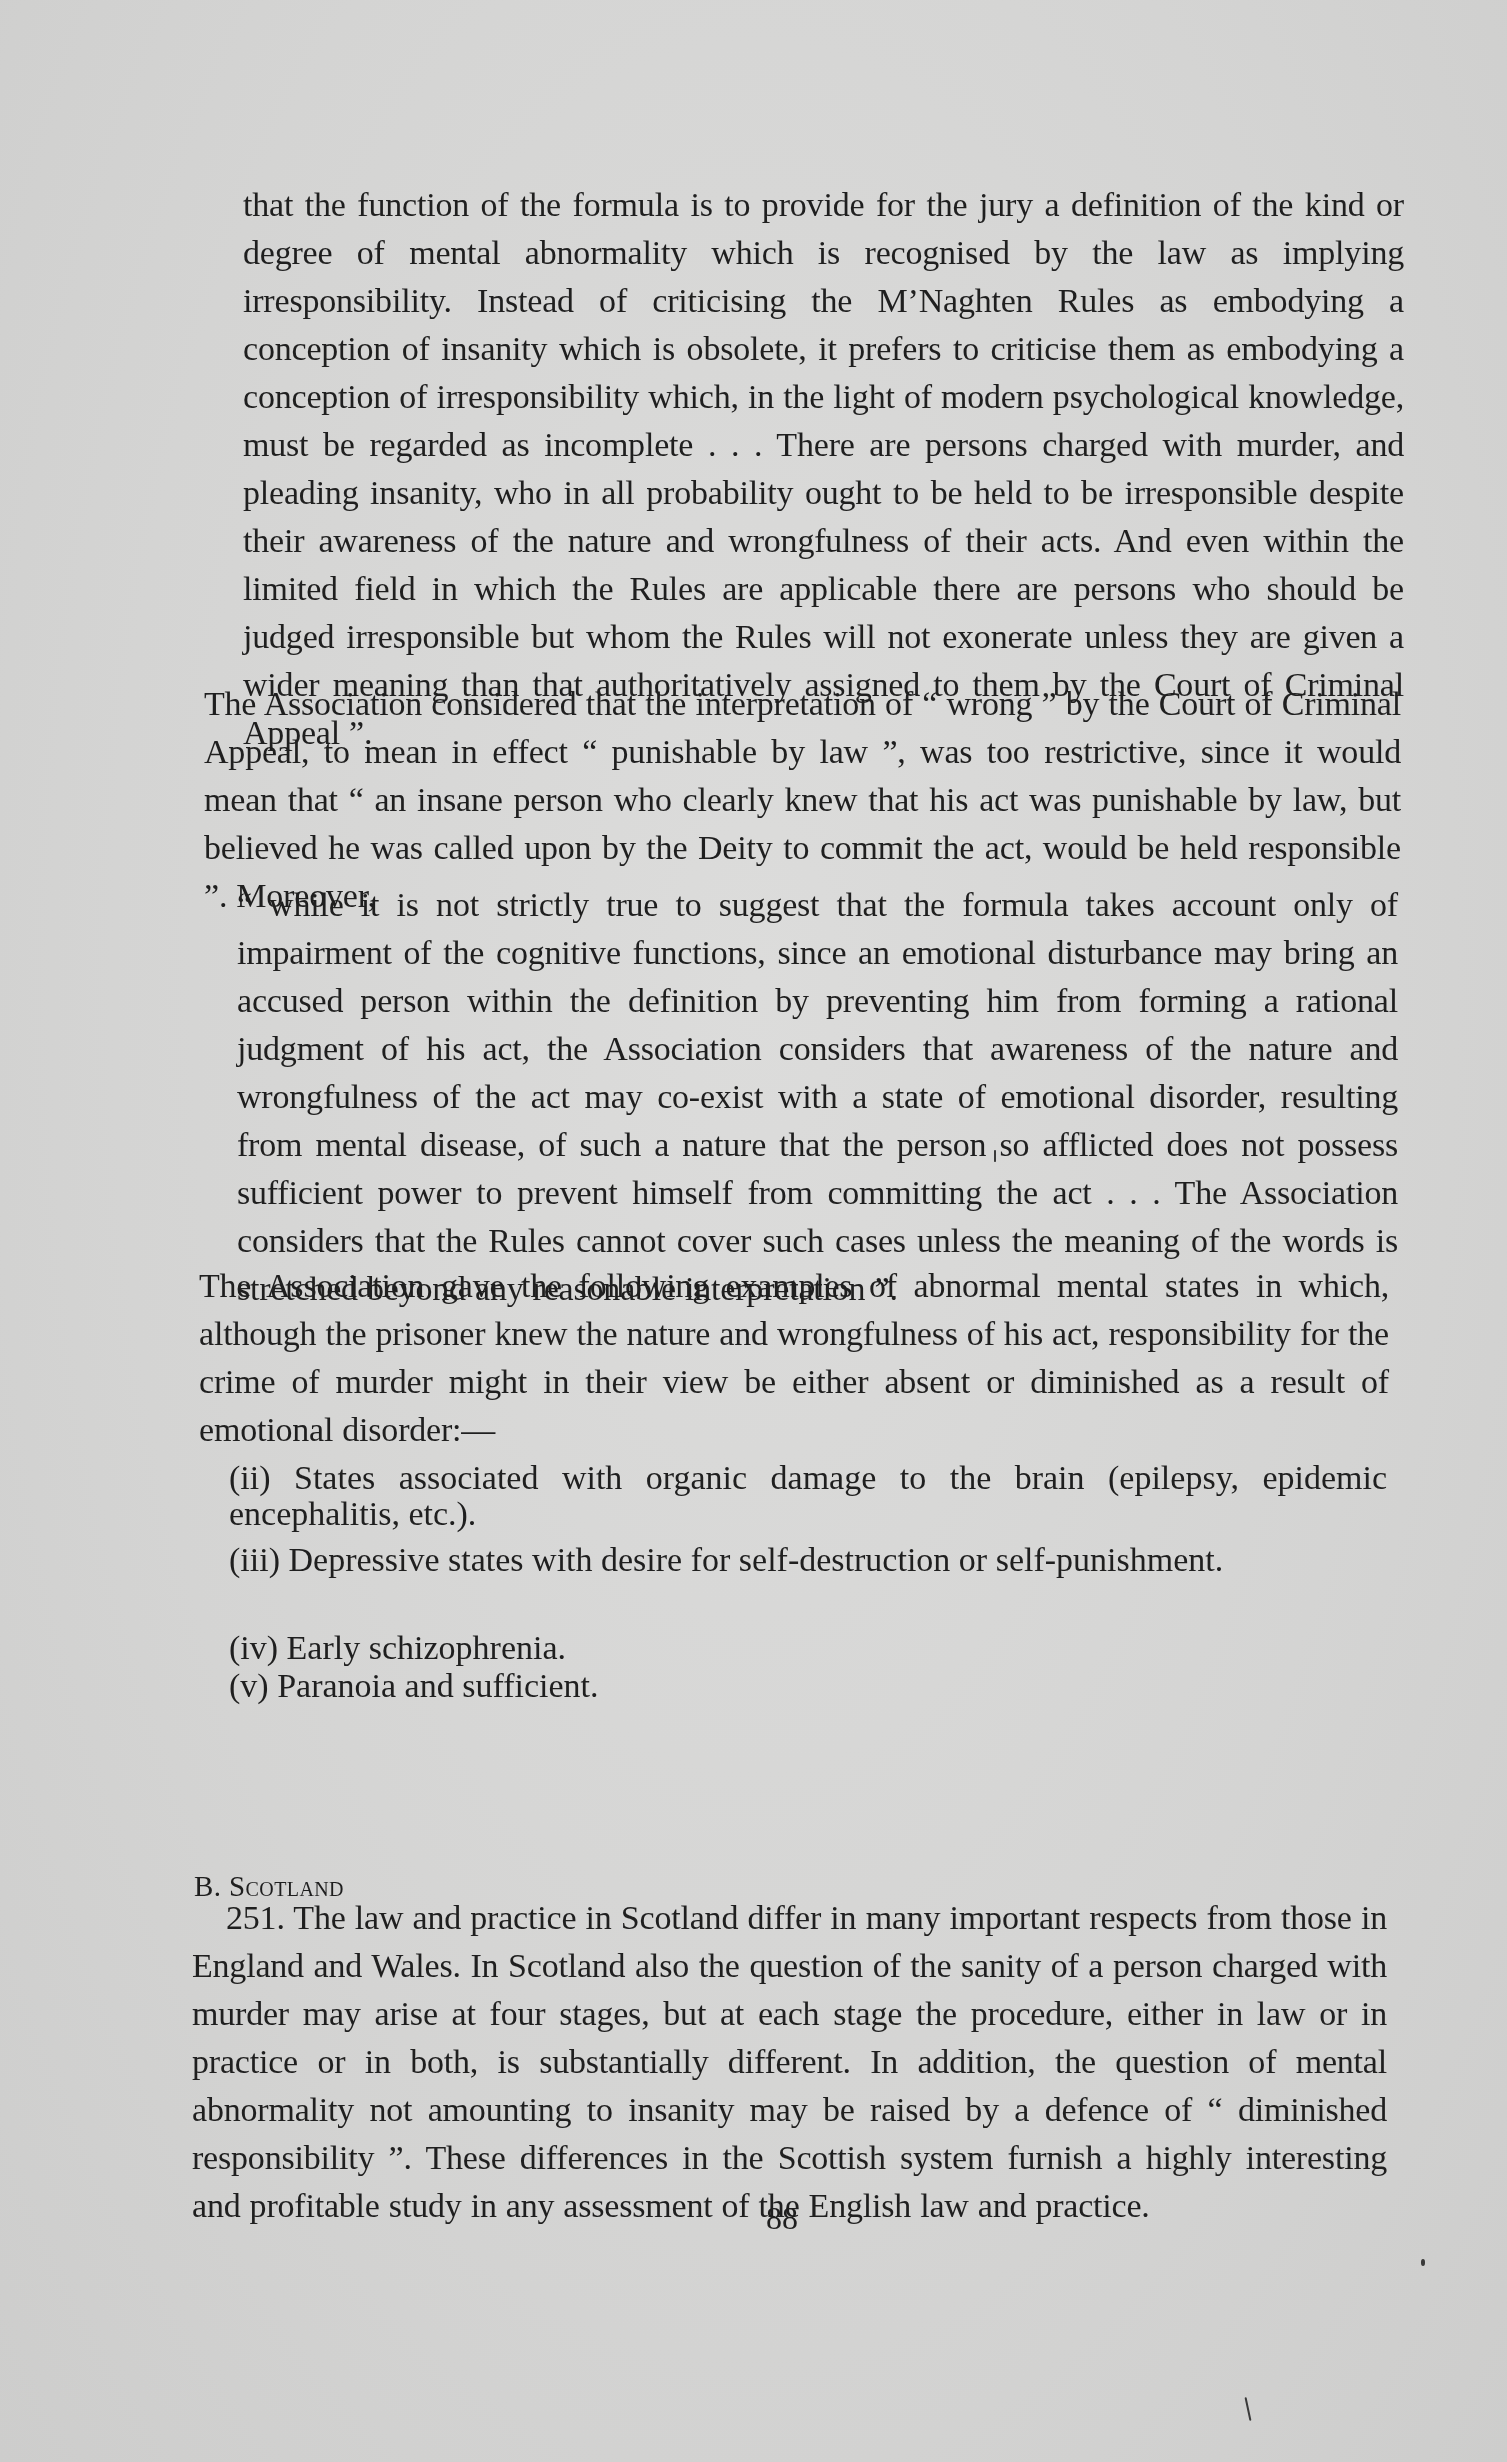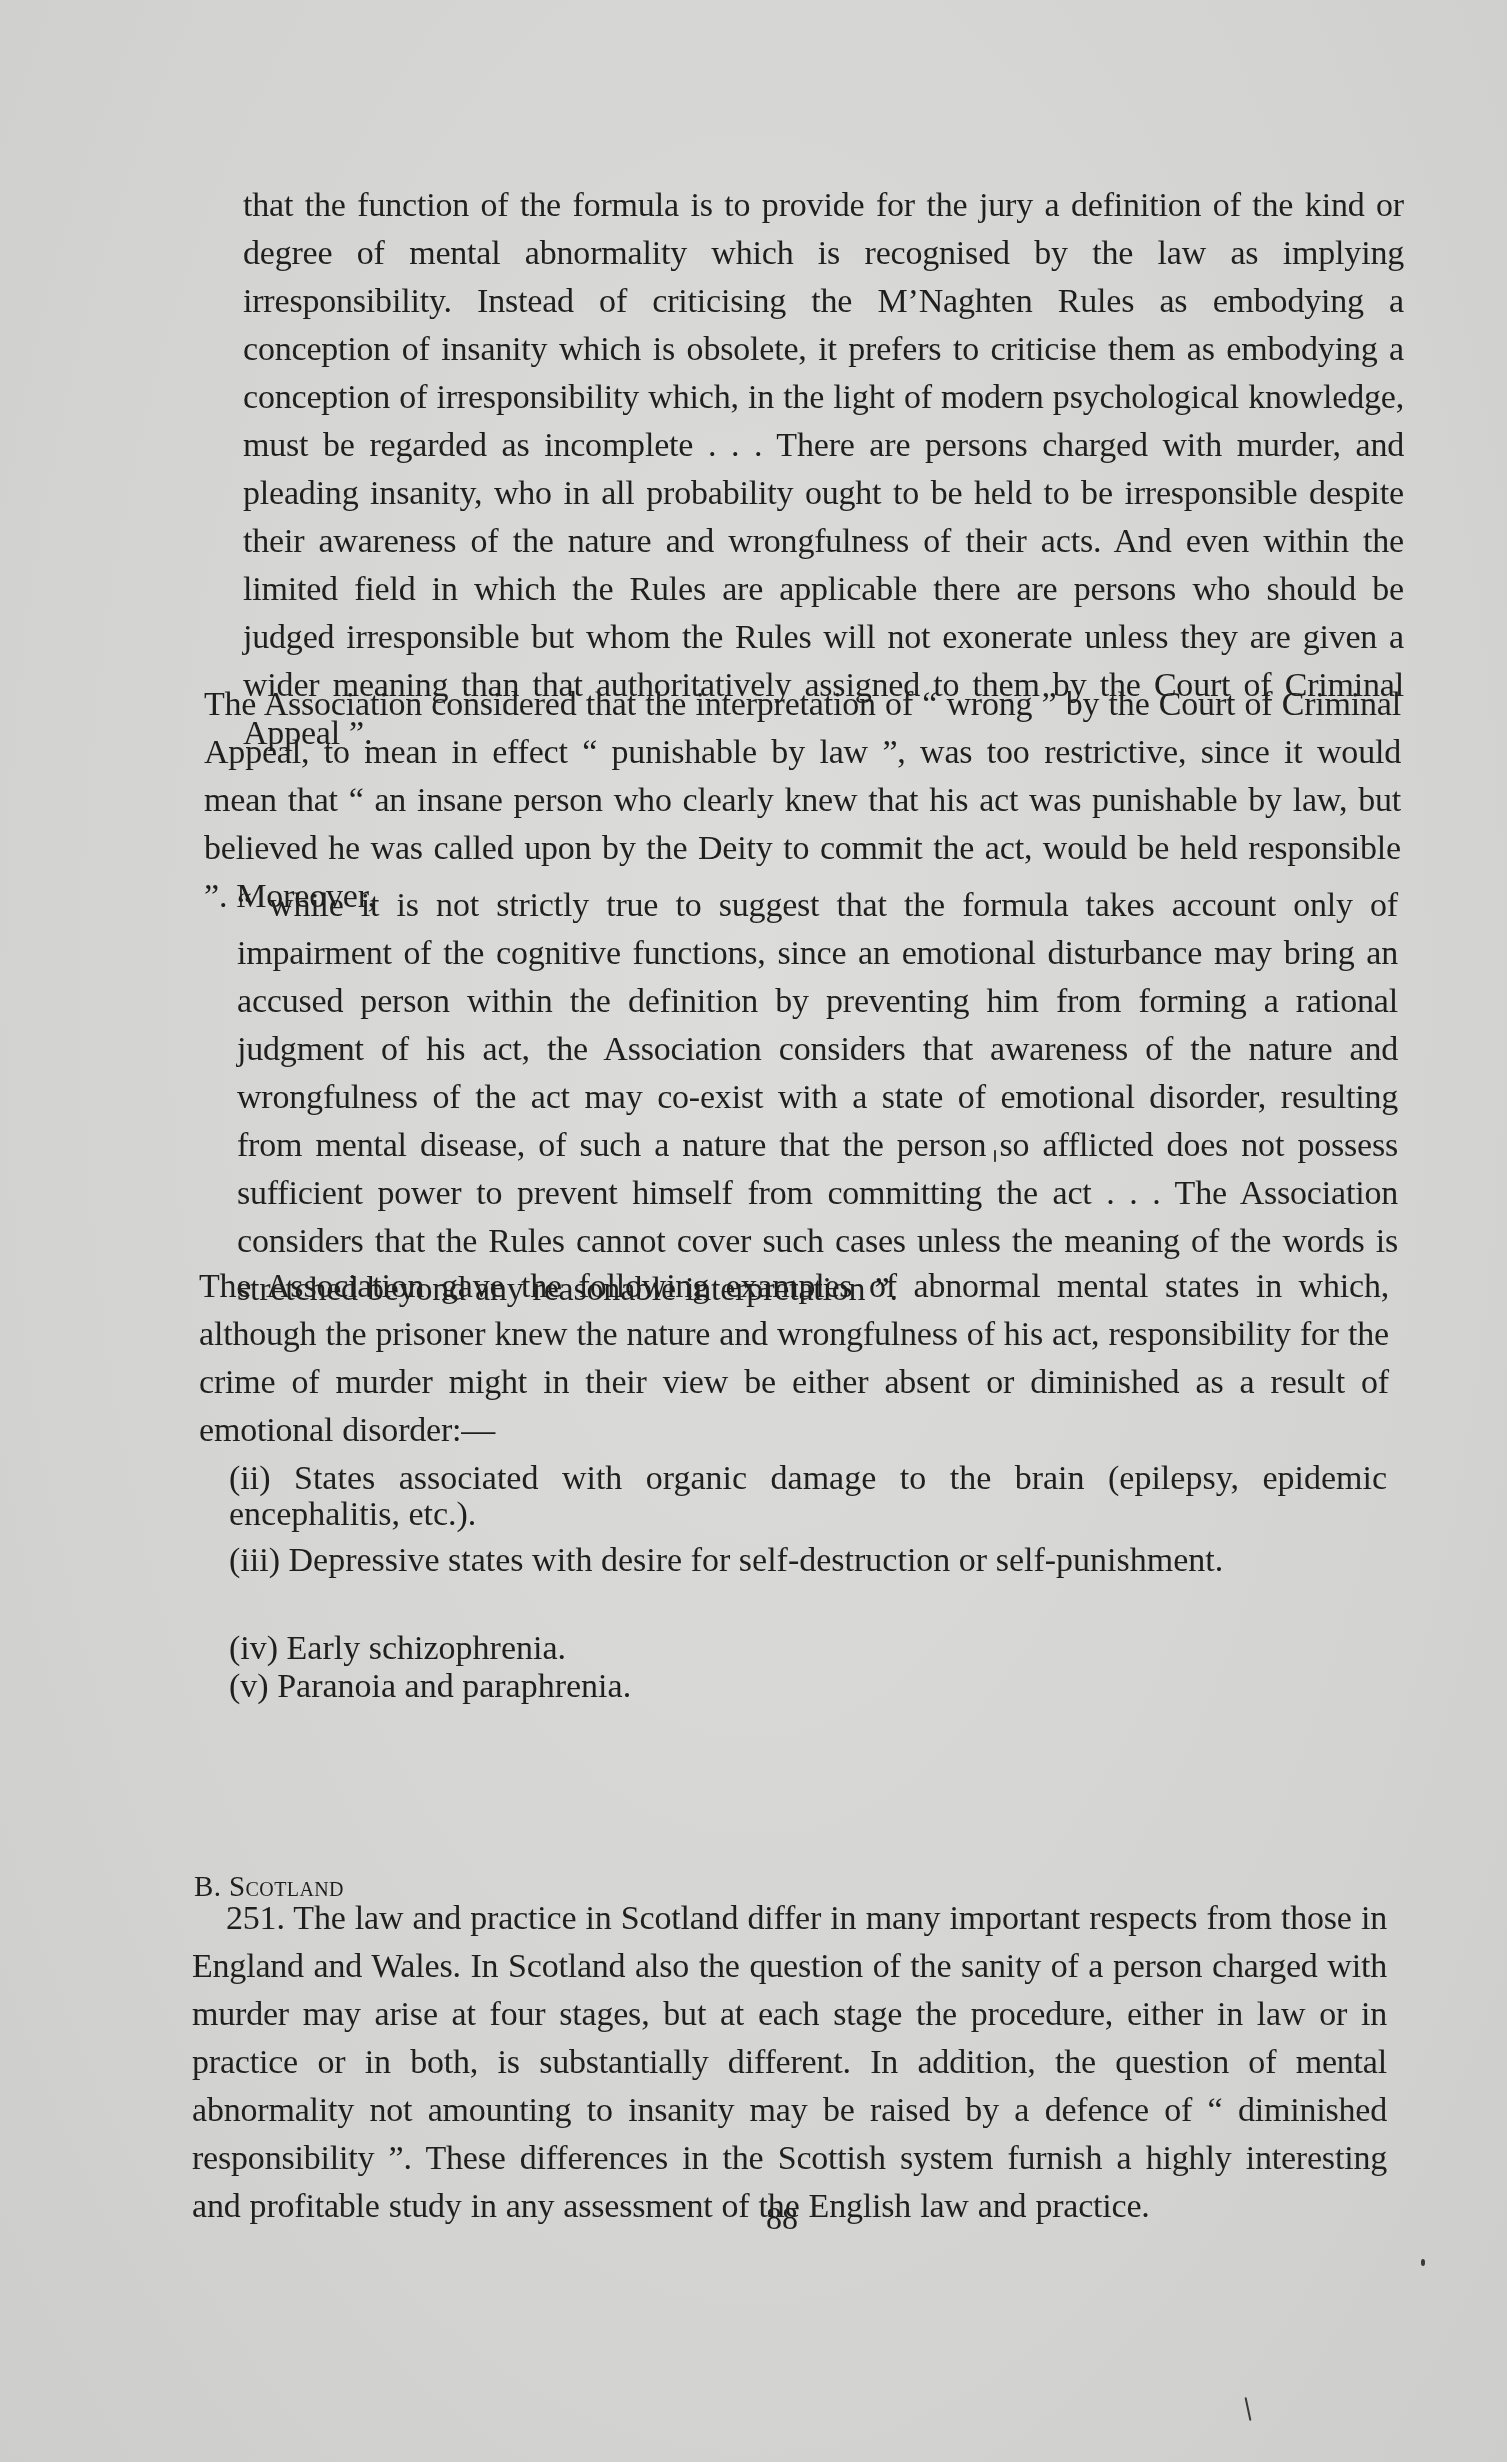--- a/index.html
+++ b/index.html
@@ -92,21 +92,21 @@
   <div class="list-item" style="left:229px; top:1542px; width:1158px;">
     <span>(iii)</span>
     <span>Depressive states with desire for self-destruction or self-punishment.</span>
   </div>
   <div class="list-item" style="left:229px; top:1623px; width:1158px;margin-top:7px;">
     <span>(iv)</span>
     <span>Early schizophrenia.</span>
   </div>
   <div class="list-item" style="left:229px; top:1668px; width:1158px;">
     <span>(v)</span>
-    <span>Paranoia and paraphrenia.</span>
+    <span>Paranoia and sufficient.</span>
   </div>
 
 
   <div class="heading" style="left:194px; top:1853px;margin-top:16px;">
     <span>B.</span>
     <span>Scotland</span>
   </div>
 
   <div class="block indent-first" style="left:192px; top:1894px; width:1195px;">
     <p><span>251.</span> <span>The law and practice in Scotland differ in many important respects from those in England and Wales.  In Scotland also the question of the sanity of a person charged with murder may arise at four stages, but at each stage the procedure, either in law or in practice or in both, is substantially different.  In addition, the question of mental abnormality not amounting to insanity may be raised by a defence of “ diminished responsibility ”.  These differences in the Scottish system furnish a highly interesting and profitable study in any assessment of the English law and practice.</span></p>

